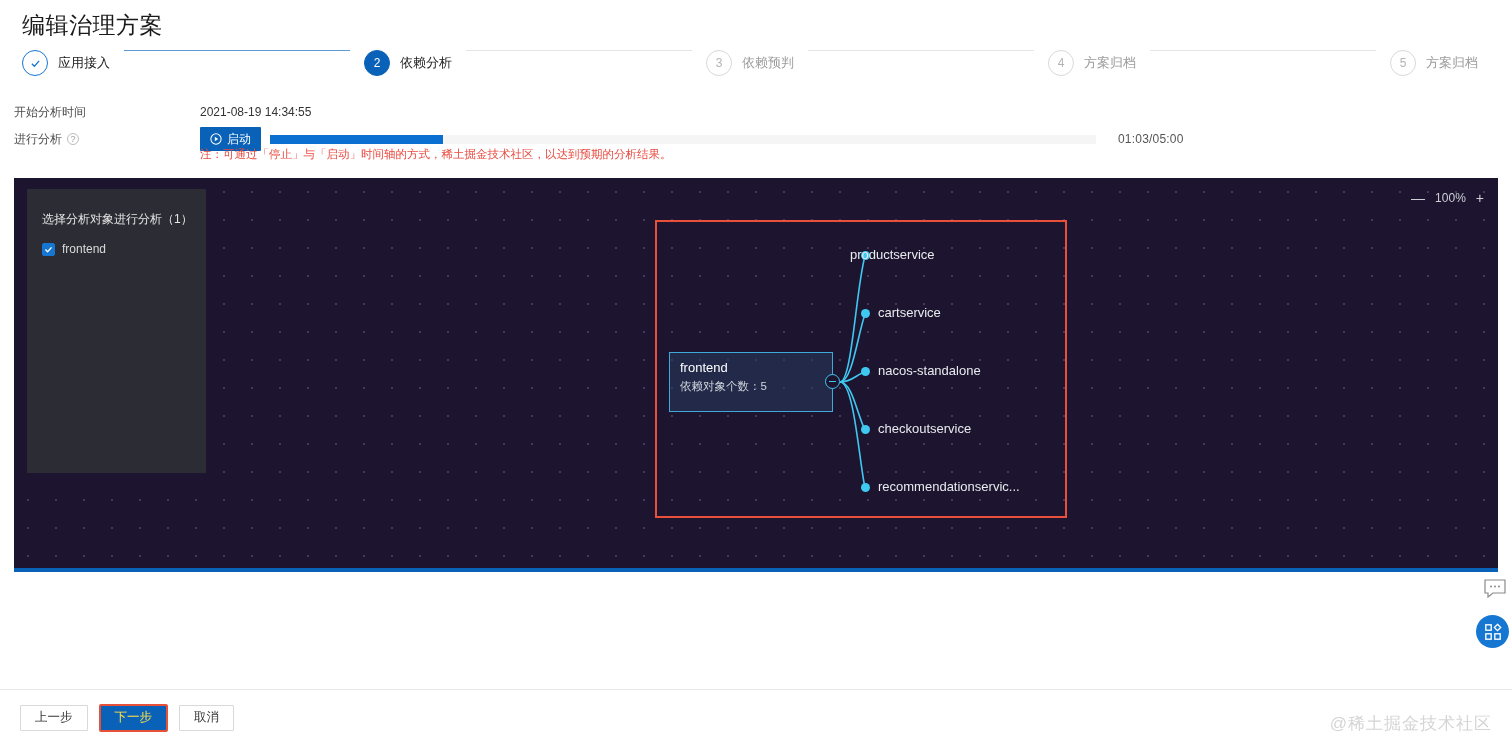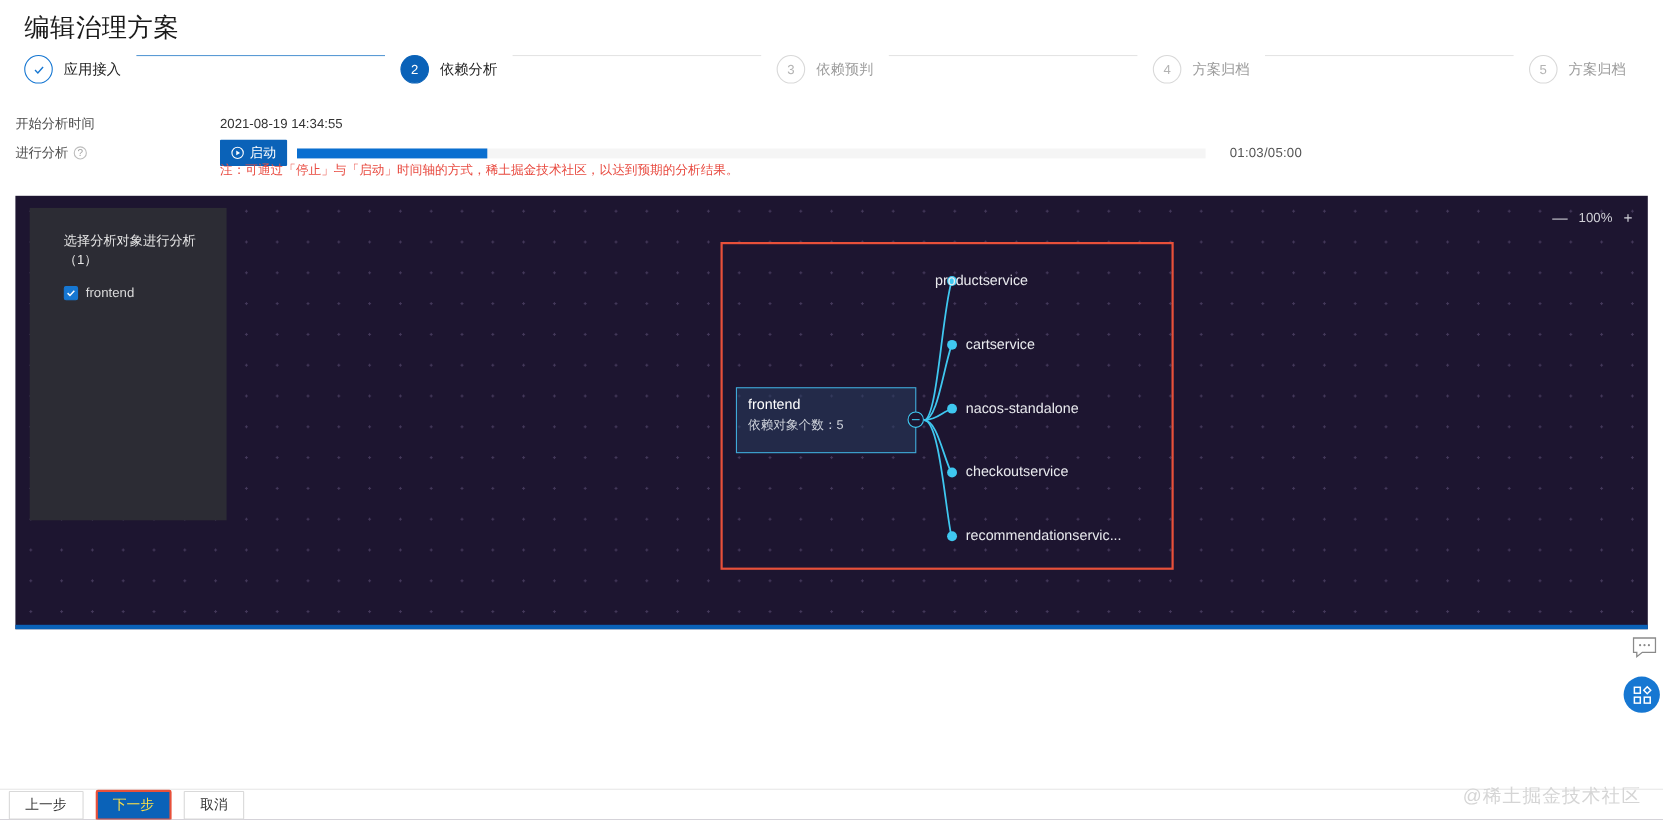--- a/index.html
+++ b/index.html
@@ -76,21 +76,20 @@
     position: absolute; left: 14px; top: 178px; width: 1484px; height: 394px;
     background:
       radial-gradient(circle, rgba(160,140,190,.30) 1px, transparent 1.2px) 0 0/28px 28px,
       #1d1530;
     border-bottom: 4px solid #0a62b8;
     overflow: hidden;
   }
   .obj-panel {
     position: absolute; left: 13px; top: 11px; width: 179px; height: 284px;
     background: #2c2c34;
-    padding-left: 16px;
   }
   .obj-title { margin: 22px 0 0 15px; font-size: 12px; color: #e6e6e6; }
   .obj-item { margin: 14px 0 0 15px; display: flex; align-items: center; gap: 7px; }
   .cbx {
     width: 13px; height: 13px; background: #1677d2; border: 1px solid #1677d2;
     display: inline-flex; align-items: center; justify-content: center; border-radius: 2px;
   }
   .cbx svg { width: 9px; height: 9px; display: block; }
   .obj-item-label { font-size: 12px; color: #d9d9d9; }
 
@@ -132,22 +131,22 @@
     cursor: pointer;
   }
   .fab-grid {
     position: absolute; right: 3px; top: 615px; width: 33px; height: 33px;
     border-radius: 50%; background: #1677d2;
     display: flex; align-items: center; justify-content: center; cursor: pointer;
   }
 
   
   .footer {
-    position: absolute; left: 0; bottom: 0; width: 1512px; height: 28px;
-    border-top: 1px solid #e8e8e8; display: flex; align-items: center; padding-left: 8px; gap: 12px;
+    position: absolute; left: 0; bottom: 0; width: 1512px; height: 56px;
+    border-top: 1px solid #e8e8e8; display: flex; align-items: center; padding-left: 20px; gap: 12px;
   }
   .btn {
     height: 26px; padding: 0 14px; font-size: 12.5px; font-family: inherit;
     border: 1px solid #d9d9d9; background: #fff; color: #333; cursor: pointer; border-radius: 1px;
   }
   .btn.primary {
     background: #0a62b8; color: #fde047; border: 1px solid #0a62b8;
     outline: 2px solid #e8503a; outline-offset: -1px;
   }
   .watermark {

